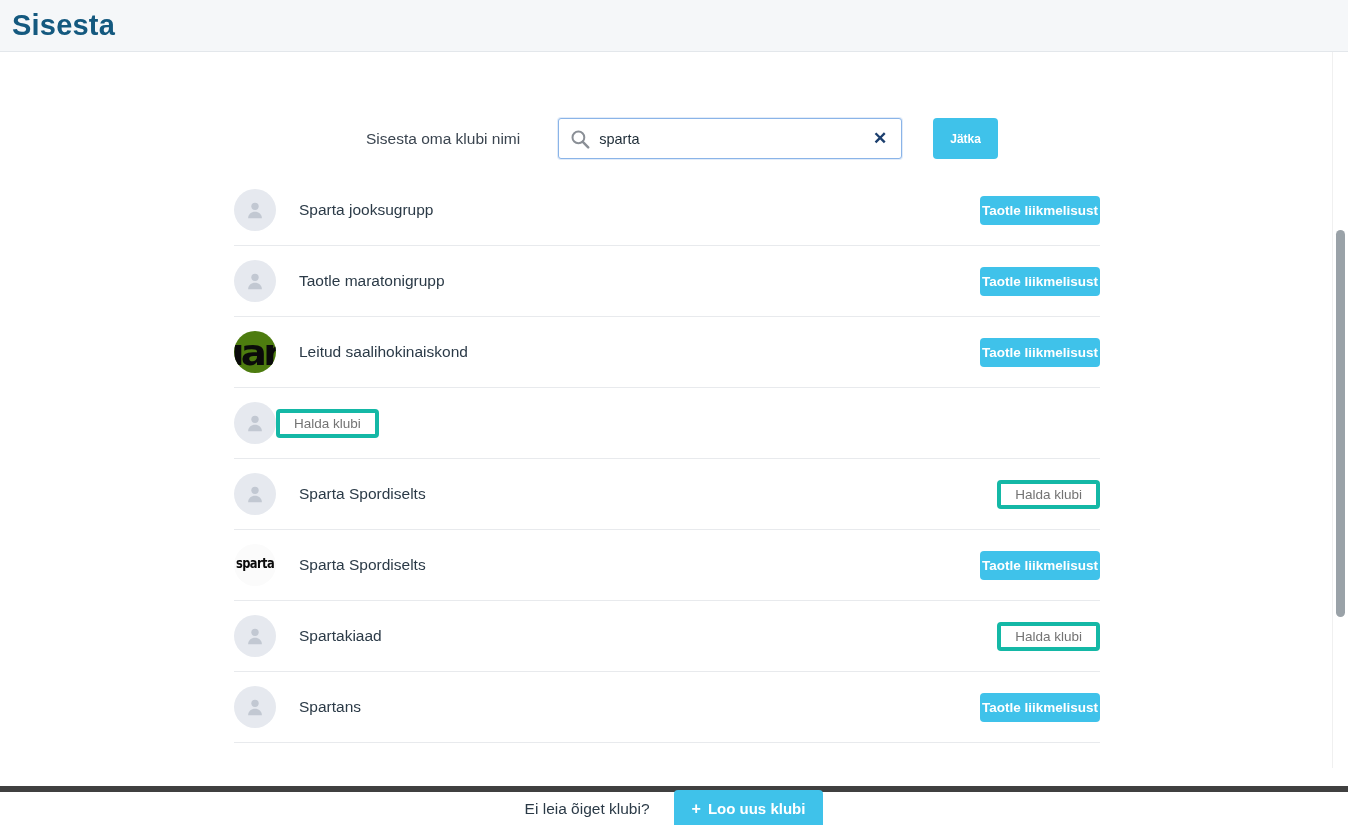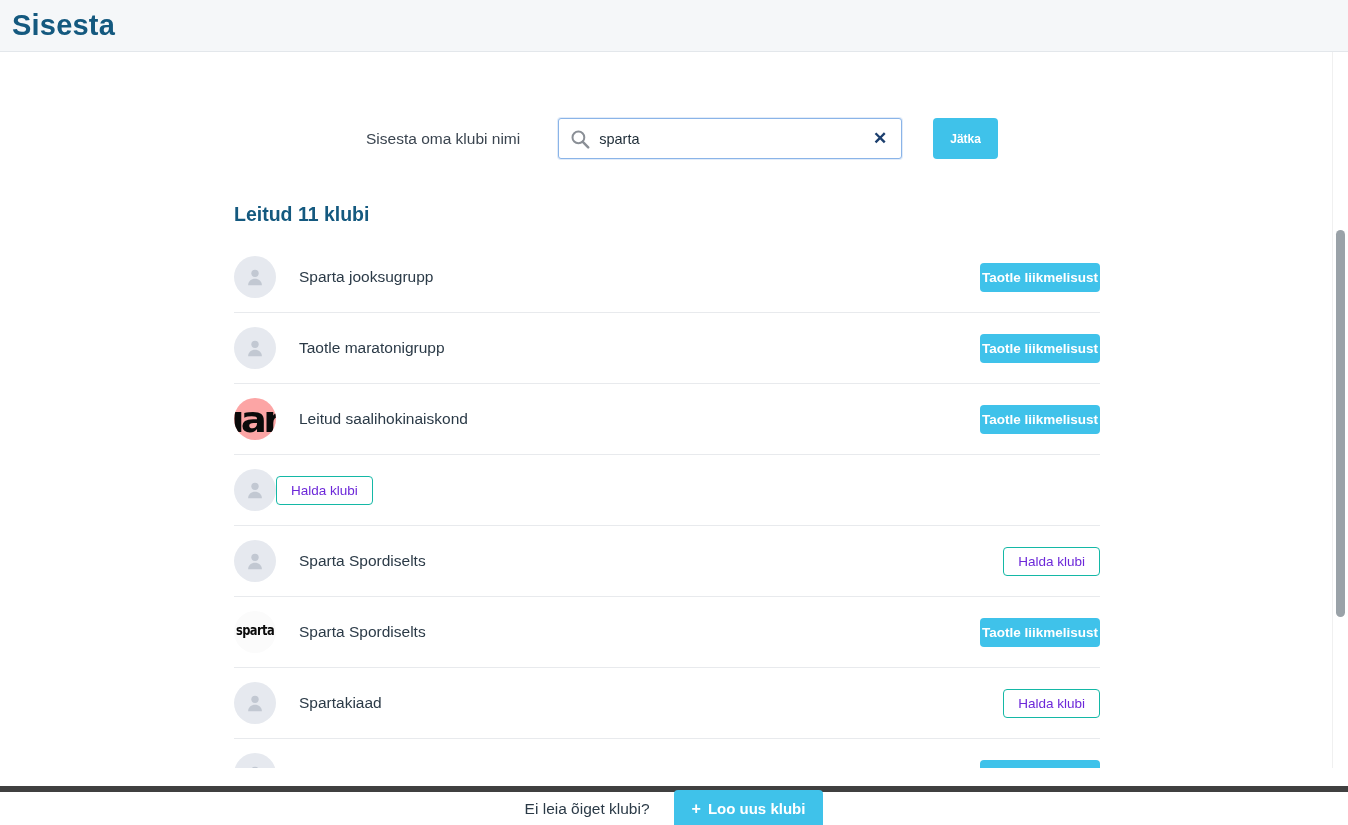--- a/index.html
+++ b/index.html
@@ -165,21 +165,21 @@
     background: #e6e9ef;
     flex: 0 0 42px;
     display: flex;
     align-items: center;
     justify-content: center;
     overflow: hidden;
   }
   .avatar svg { display: block; }
 
   .avatar.logo-hoki {
-    background: #fca5a5;
+    background: #4d7c0f;
     position: relative;
   }
   .avatar.logo-hoki .glyph {
     font-family: "DejaVu Sans", sans-serif;
     font-size: 31px;
     font-weight: 900;
     color: #0a0a0a;
     letter-spacing: -3px;
     transform: scaleX(1.25) scaleY(1.15);
     line-height: 1;
@@ -221,23 +221,23 @@
     font-weight: 700;
     cursor: pointer;
     white-space: nowrap;
   }
 
   .btn-manage {
     flex: 0 0 auto;
     height: 29px;
     padding: 0 14px;
     background: #ffffff;
-    border: 1px solid #14b8a6;
+    border: 4px solid #14b8a6;
     border-radius: 4px;
-    color: #6d28d9;
+    color: #737373;
     font-family: "Liberation Sans", sans-serif;
     font-size: 13.5px;
     cursor: pointer;
     white-space: nowrap;
   }
 
   
   .scrollbar-track {
     position: absolute;
     top: 52px;
@@ -318,21 +318,20 @@
               <line x1="12.8" y1="12.8" x2="18.2" y2="18.4" stroke="#8a8f96" stroke-width="2.4" stroke-linecap="round"></line>
             </svg>
           </span>
           <input class="search-input" type="text" value="sparta" style="">
           <button class="clear-btn">✕</button>
         </div>
 
         <button class="continue-btn">Jätka</button>
       </div>
 
-      <div class="results-heading">Leitud 11 klubi</div>
 
       <div class="club-list">
           <div class="club-row">
             <div class="avatar">
               <svg width="22" height="22" viewBox="0 0 24 24">
                 <circle cx="12" cy="8" r="4" fill="#c2c8d2"></circle>
                 <path d="M4.5 21c0-4.2 3.4-7 7.5-7s7.5 2.8 7.5 7z" fill="#c2c8d2"></path>
               </svg>
             </div>
             <div class="club-name">Sparta jooksugrupp</div>

